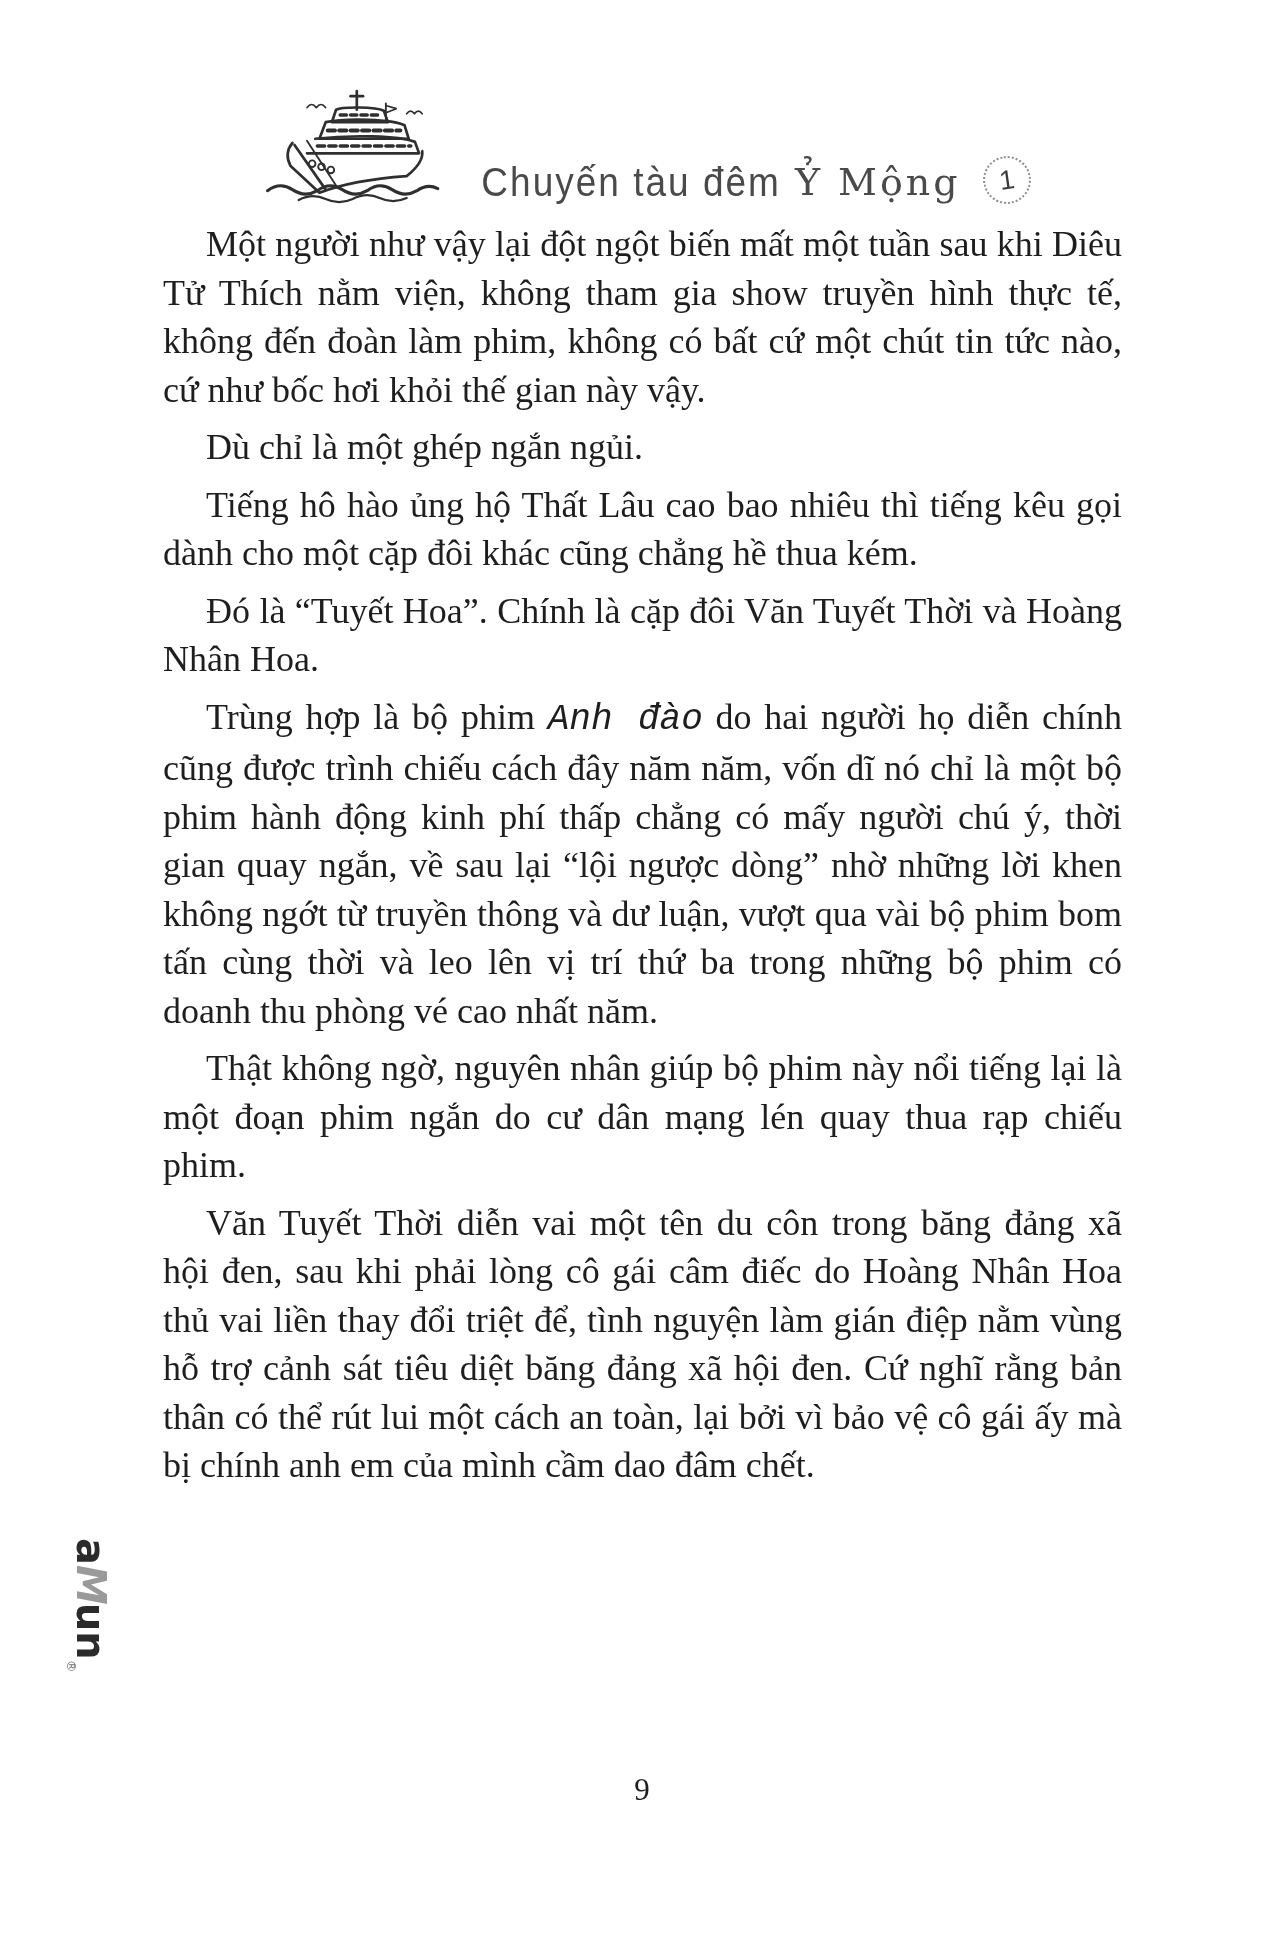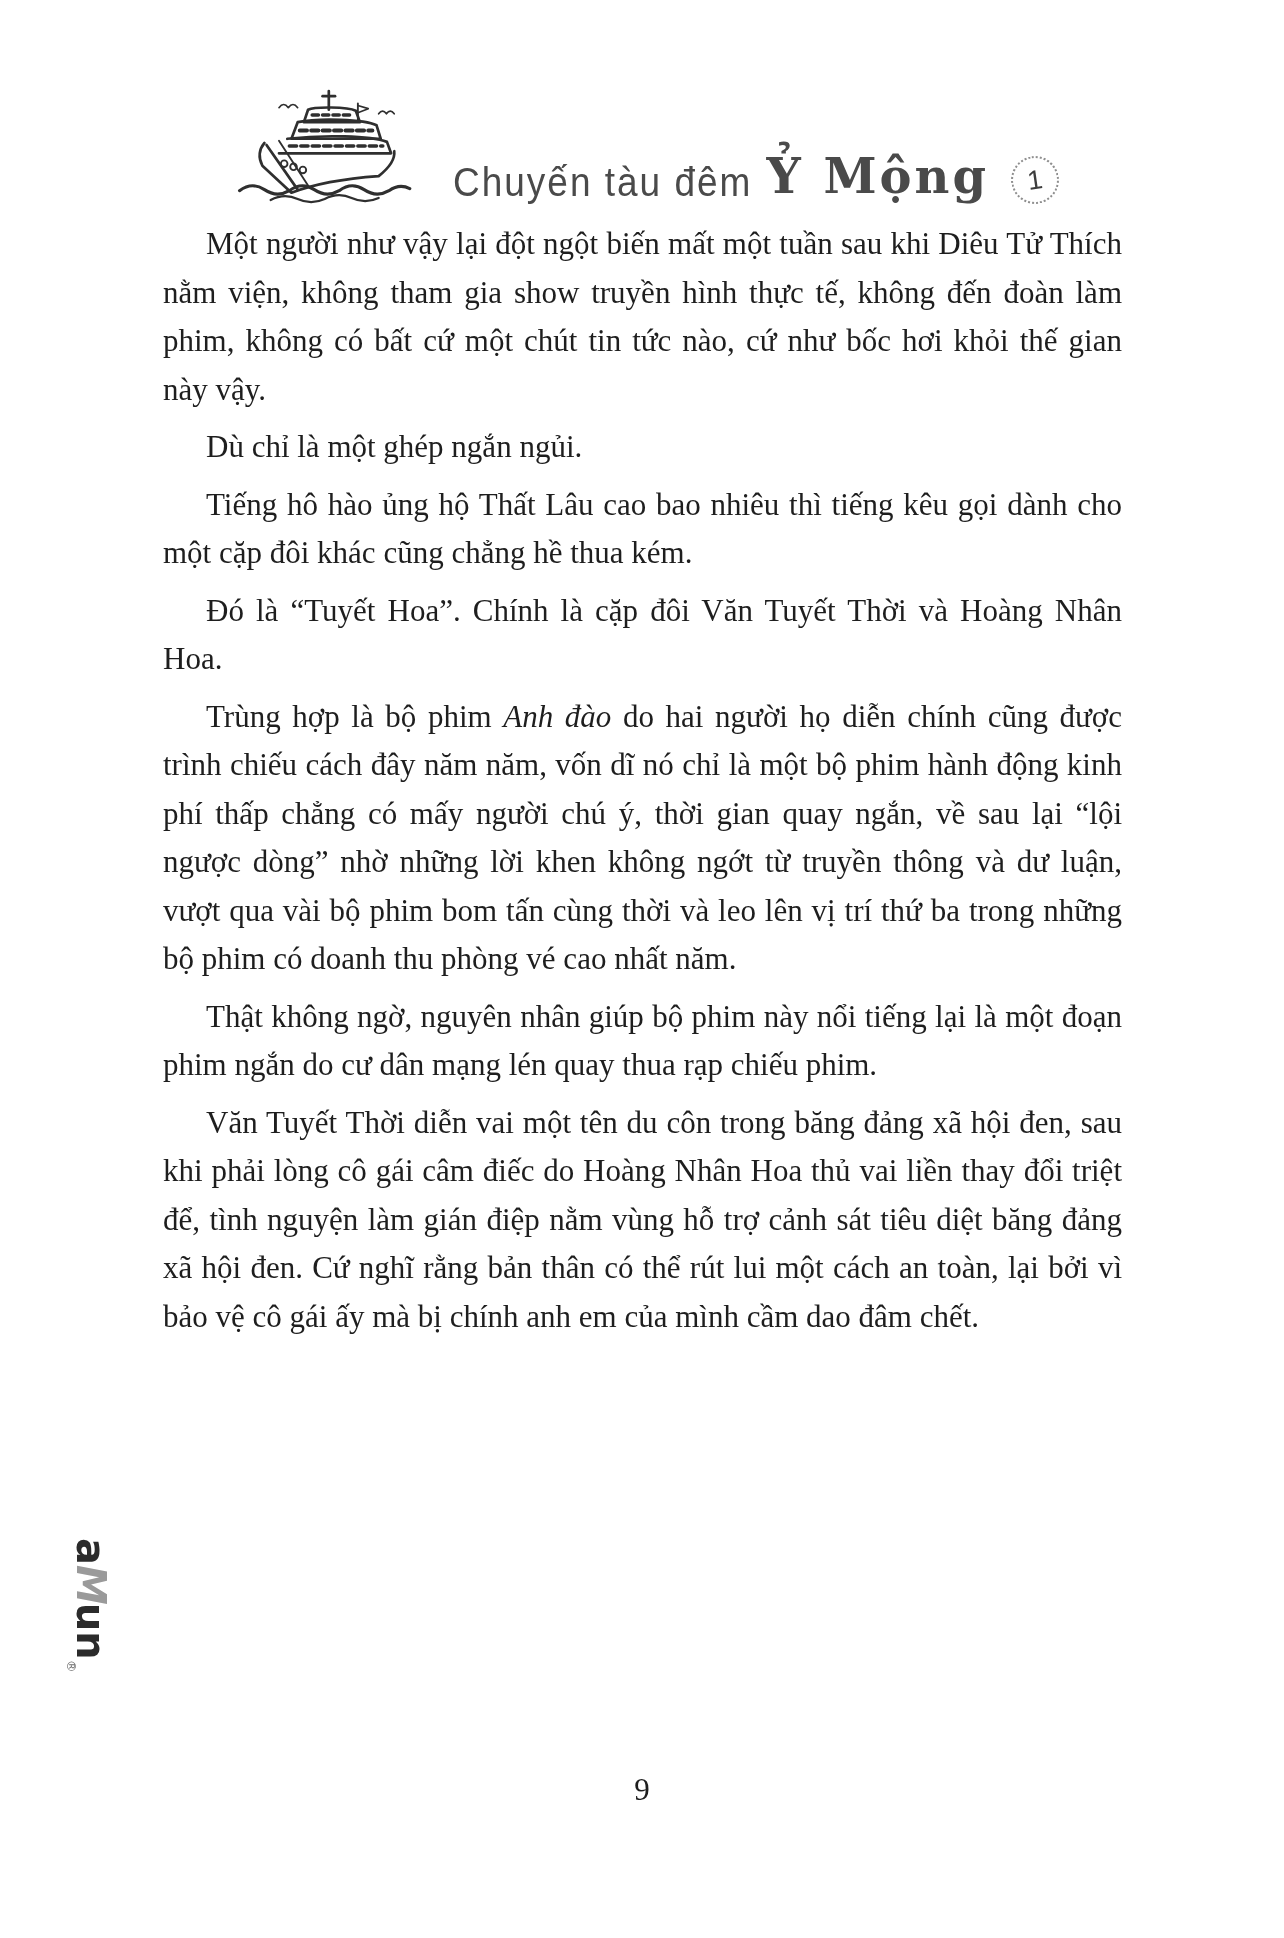--- a/index.html
+++ b/index.html
@@ -25,23 +25,23 @@
     font-family: "Liberation Sans", sans-serif;
     font-weight: 300;
     font-size: 37px;
     letter-spacing: 2px;
     color: #4a4a4a;
     white-space: nowrap;
     transform: scaleY(1.08);
   }
   .book-title-fancy {
     font-family: "DejaVu Serif", serif;
-    font-weight: 700;
+    font-weight: 400;
     font-style: normal;
-    font-size: 48px;
+    font-size: 38px;
     letter-spacing: 3px;
     color: #4a4a4a;
     margin-left: 14px;
     white-space: nowrap;
   }
   .volume-badge {
     display: inline-flex;
     align-items: center;
     justify-content: center;
     width: 44px; height: 44px;
@@ -54,27 +54,27 @@
     color: #3d3d3d;
     transform: rotate(-8deg);
     flex: 0 0 auto;
   }
 
   
   .page-body {
     position: absolute;
     left: 163px; top: 220px;
     width: 959px;
-    font-size: 31px;
+    font-size: 36px;
     line-height: 48.5px;
     color: #1e1e1e;
     text-align: justify;
   }
   .para { margin: 0 0 9px 0; text-indent: 43px; }
-  .para .italic { font-style: italic; }
+  .para .italic { font-style: italic; font-family: Liberation Mono, monospace; }
 
   
   .publisher-logo {
     position: absolute;
     left: 114px; top: 1538px;
     transform: rotate(90deg);
     transform-origin: 0 0;
     font-family: "DejaVu Sans", sans-serif;
     font-weight: bold;
     font-size: 40px;

